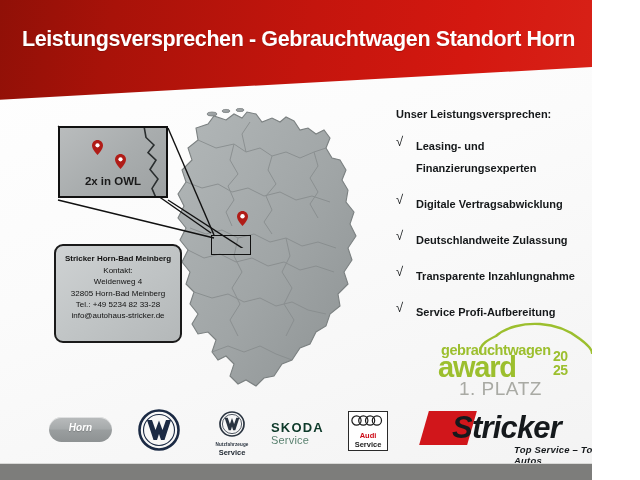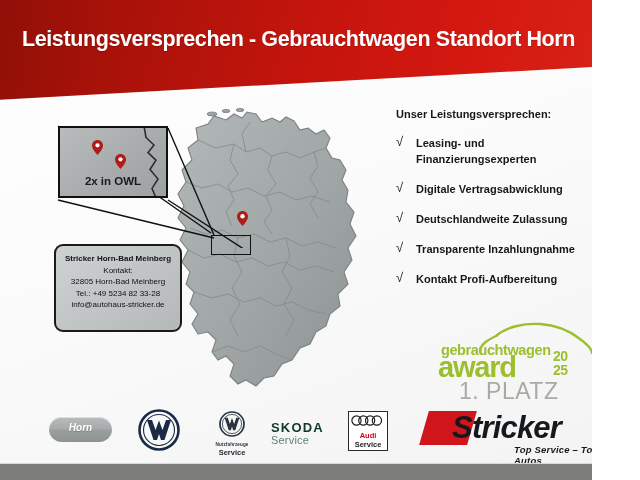--- a/index.html
+++ b/index.html
@@ -169,21 +169,21 @@
   .promise-check {
     width: 20px;
     flex: 0 0 20px;
     font-size: 13px;
     line-height: 14px;
     color: #15181a;
     font-weight: normal;
   }
   .promise-text {
     font-size: 11px;
-    line-height: 16px;
+    line-height: 22px;
     font-weight: bold;
     color: #15181a;
     white-space: pre-line;
   }
 
   
   #award {
     position: absolute;
     left: 434px;
     top: 322px;
@@ -222,21 +222,21 @@
     font-size: 14px;
     font-weight: bold;
     color: #9cbf2e;
     line-height: 13.5px;
     letter-spacing: -0.5px;
   }
   #award-platz {
     position: absolute;
     left: 25px;
     top: 56px;
-    font-size: 23px;
+    font-size: 19px;
     color: #a9aaa4;
     letter-spacing: 0.5px;
   }
 
   
   #logos {
     position: absolute;
     left: 0;
     bottom: 17px;
     width: 640px;
@@ -443,20 +443,21 @@
         <path d="M5.5 0C2.46 0 0 2.46 0 5.5C0 9.4 5.5 15 5.5 15S11 9.4 11 5.5C11 2.46 8.54 0 5.5 0Z" fill="#b01c17"></path>
         <circle cx="5.5" cy="5.3" r="2.1" fill="#ffffff"></circle>
       </svg>
     </div>
     <div id="inset-label">2x in OWL</div>
   </div>
 
   <div id="address-box">
     <div id="address-name">Stricker Horn-Bad Meinberg</div>
     <div>Kontakt:</div>
+    <div>Weidenweg 4</div>
     <div>32805 Horn-Bad Meinberg</div>
     <div>Tel.: +49 5234 82 33-28</div>
     <div>info@autohaus-stricker.de</div>
   </div>
 
   <div id="promises">
     <div id="promises-heading">Unser Leistungsversprechen:</div>
 
     <div class="promise">
       <span class="promise-check">√</span>
@@ -470,21 +471,21 @@
     <div class="promise">
       <span class="promise-check">√</span>
       <span class="promise-text">Deutschlandweite Zulassung</span>
     </div>
     <div class="promise">
       <span class="promise-check">√</span>
       <span class="promise-text">Transparente Inzahlungnahme</span>
     </div>
     <div class="promise">
       <span class="promise-check">√</span>
-      <span class="promise-text">Kontakt Profi-Aufbereitung</span>
+      <span class="promise-text">Service Profi-Aufbereitung</span>
     </div>
   </div>
 
   <div id="award">
     <svg id="award-car" viewBox="0 0 116 32" xmlns="http://www.w3.org/2000/svg">
       <path d="M2 30 C2 22 10 18 18 14 C28 5 46 1 62 2 C78 3 92 9 102 17 C110 23 114 27 114 31" fill="none" stroke="#9cbf2e" stroke-width="2.4" stroke-linecap="round"></path>
     </svg>
     <div id="award-gw">gebrauchtwagen</div>
     <div id="award-main">award</div>
     <div id="award-year">

